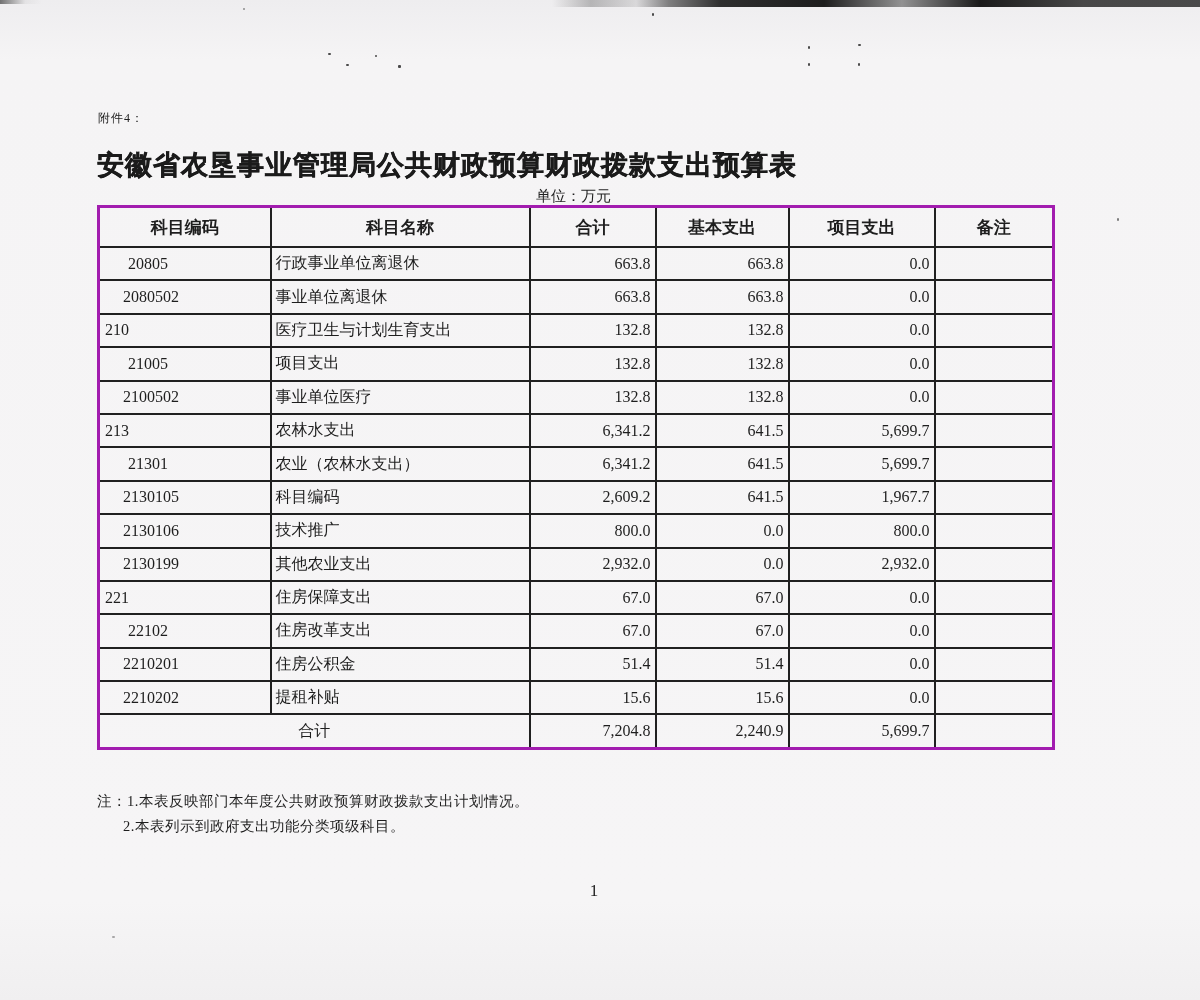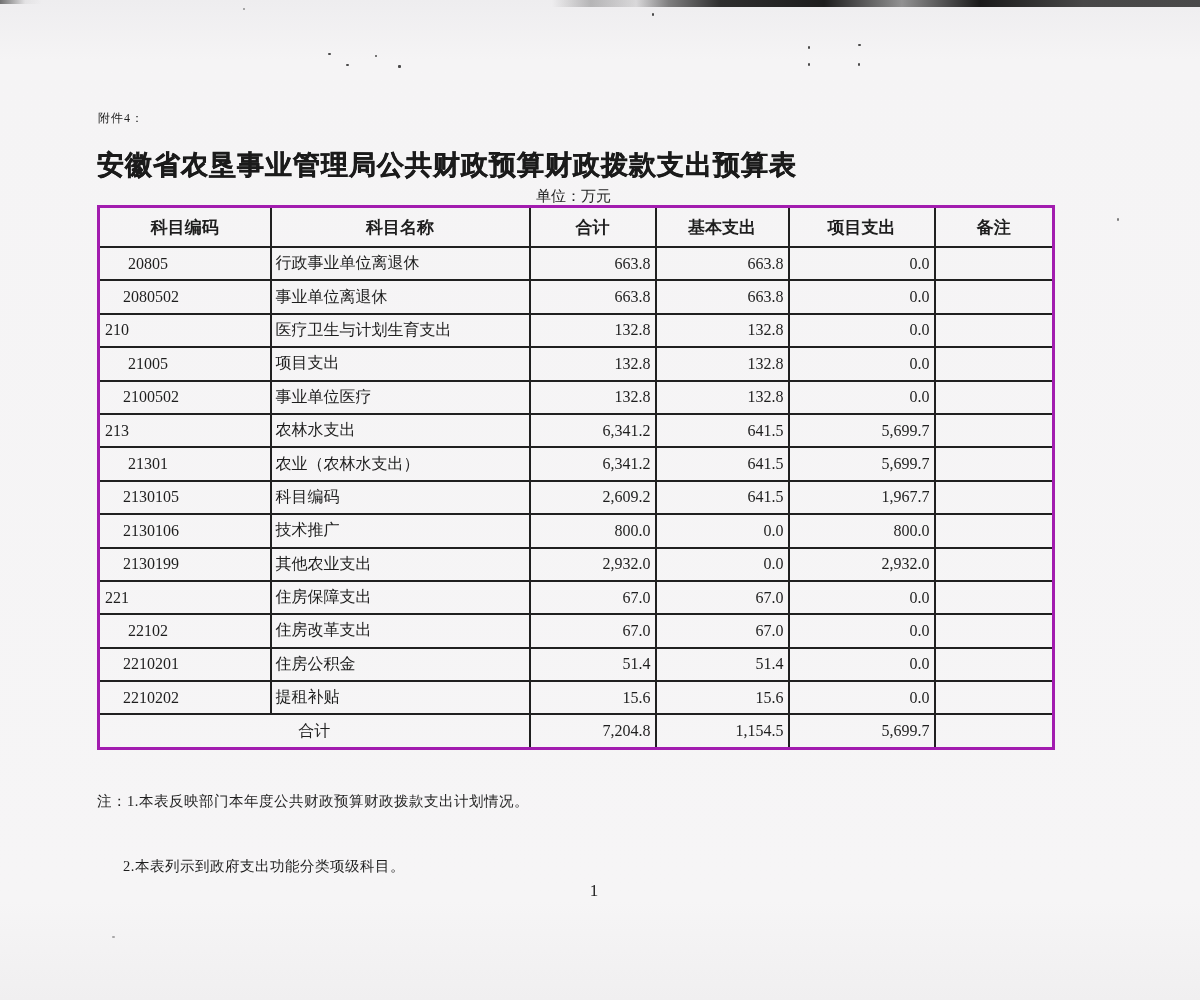--- a/index.html
+++ b/index.html
@@ -50,21 +50,21 @@
   td.name  { text-align: left; padding-left: 8px; }
   td.num   { text-align: right; padding-right: 7px; }
   td.remark{ }
   td.total-label {
     text-align: center; font-size: 17px; padding: 0;
   }
   .notes {
     position: absolute; left: 97px; top: 789px;
     font-size: 14.5px; line-height: 25px; letter-spacing: 0.5px;
   }
-  .notes .note2 { padding-left: 26px; margin-top: 40px; }
+  .notes .note2 { padding-left: 26px; }
   .pagenum {
     position: absolute; left: 0; top: 881px; width: 1188px;
     text-align: center; font-size: 17px;
   }
   
   .artifact { position: absolute; pointer-events: none; }
   .top-band {
     left: 552px; top: 0; width: 648px; height: 7px;
     background: linear-gradient(90deg,
       rgba(40,40,40,0) 0%, rgba(50,50,50,0.30) 6%, rgba(60,60,60,0.12) 13%,
@@ -228,21 +228,21 @@
         <td class="num">15.6</td>
         <td class="num">15.6</td>
         <td class="num">0.0</td>
         <td class="remark"></td>
       </tr>
     </tbody>
   <tfoot>
     <tr>
       <td class="total-label" colspan="2">合计</td>
       <td class="num">7,204.8</td>
-      <td class="num">1,154.5</td>
+      <td class="num">2,240.9</td>
       <td class="num">5,699.7</td>
       <td class="remark"></td>
     </tr>
   </tfoot>
 </table>
 
 <div class="notes">
   <div class="note1">注：1.本表反映部门本年度公共财政预算财政拨款支出计划情况。</div>
   <div class="note2">2.本表列示到政府支出功能分类项级科目。</div>
 </div>

